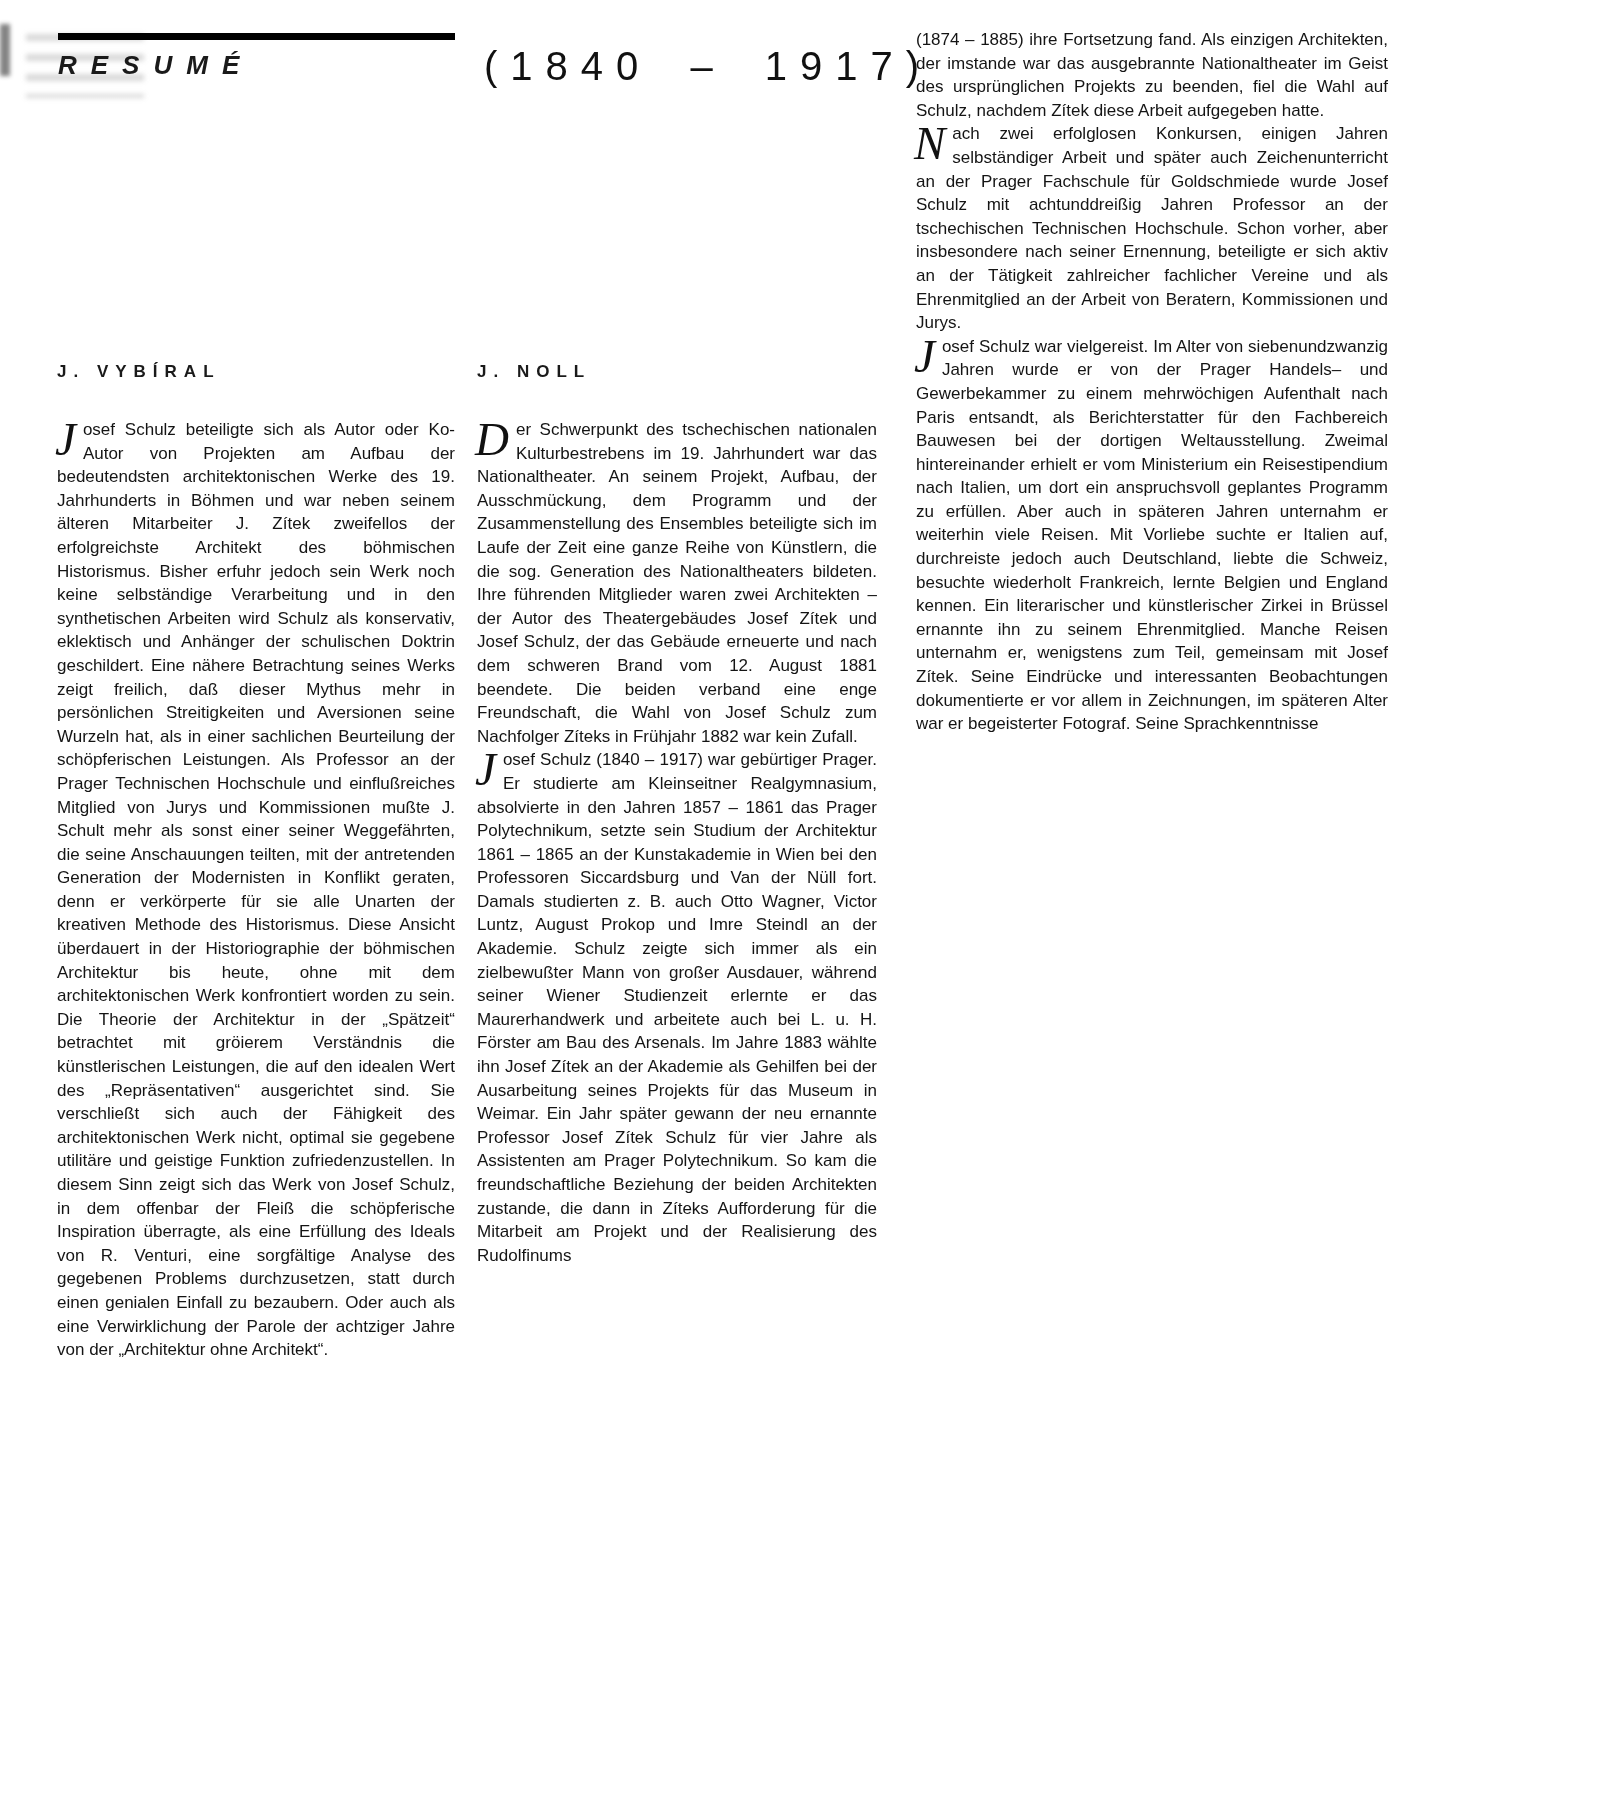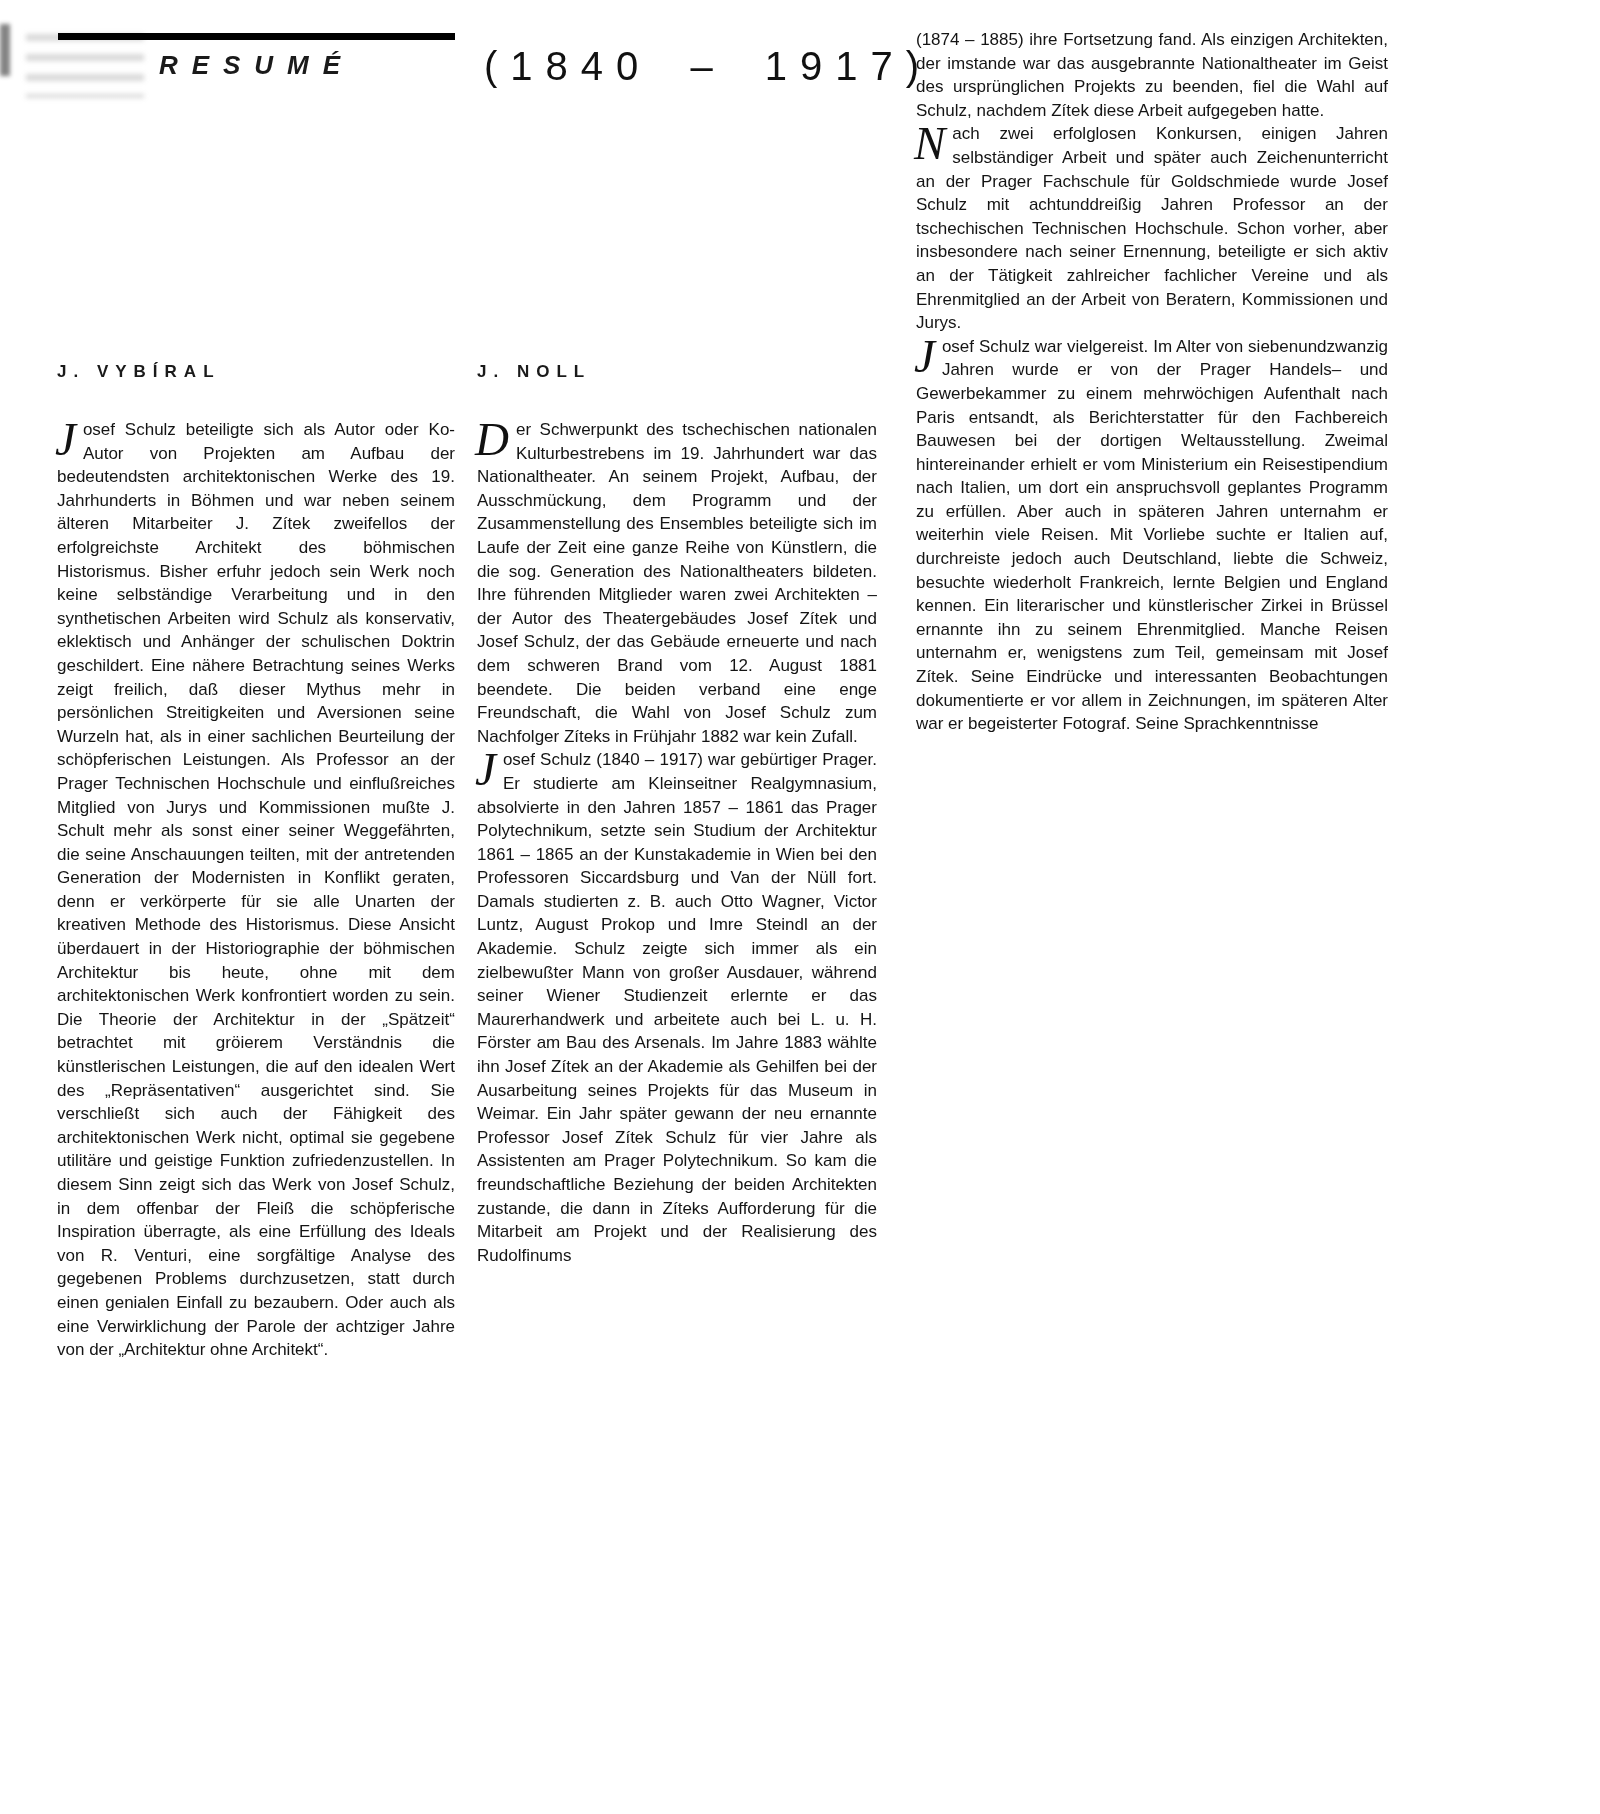--- a/index.html
+++ b/index.html
@@ -40,21 +40,21 @@
   .rule {
     position: absolute;
     left: 58px; top: 33px;
     width: 397px; height: 7px;
     background: #000;
   }
   .resume {
     position: absolute;
     left: 58px; top: 50px;
     width: 397px;
-    text-align: center;
+    text-align: left;
     font-size: 26px;
     font-weight: bold;
     font-style: italic;
     letter-spacing: 14px;
     color: #1a1a1a;
     white-space: nowrap;
   }
 
   
   .title {

